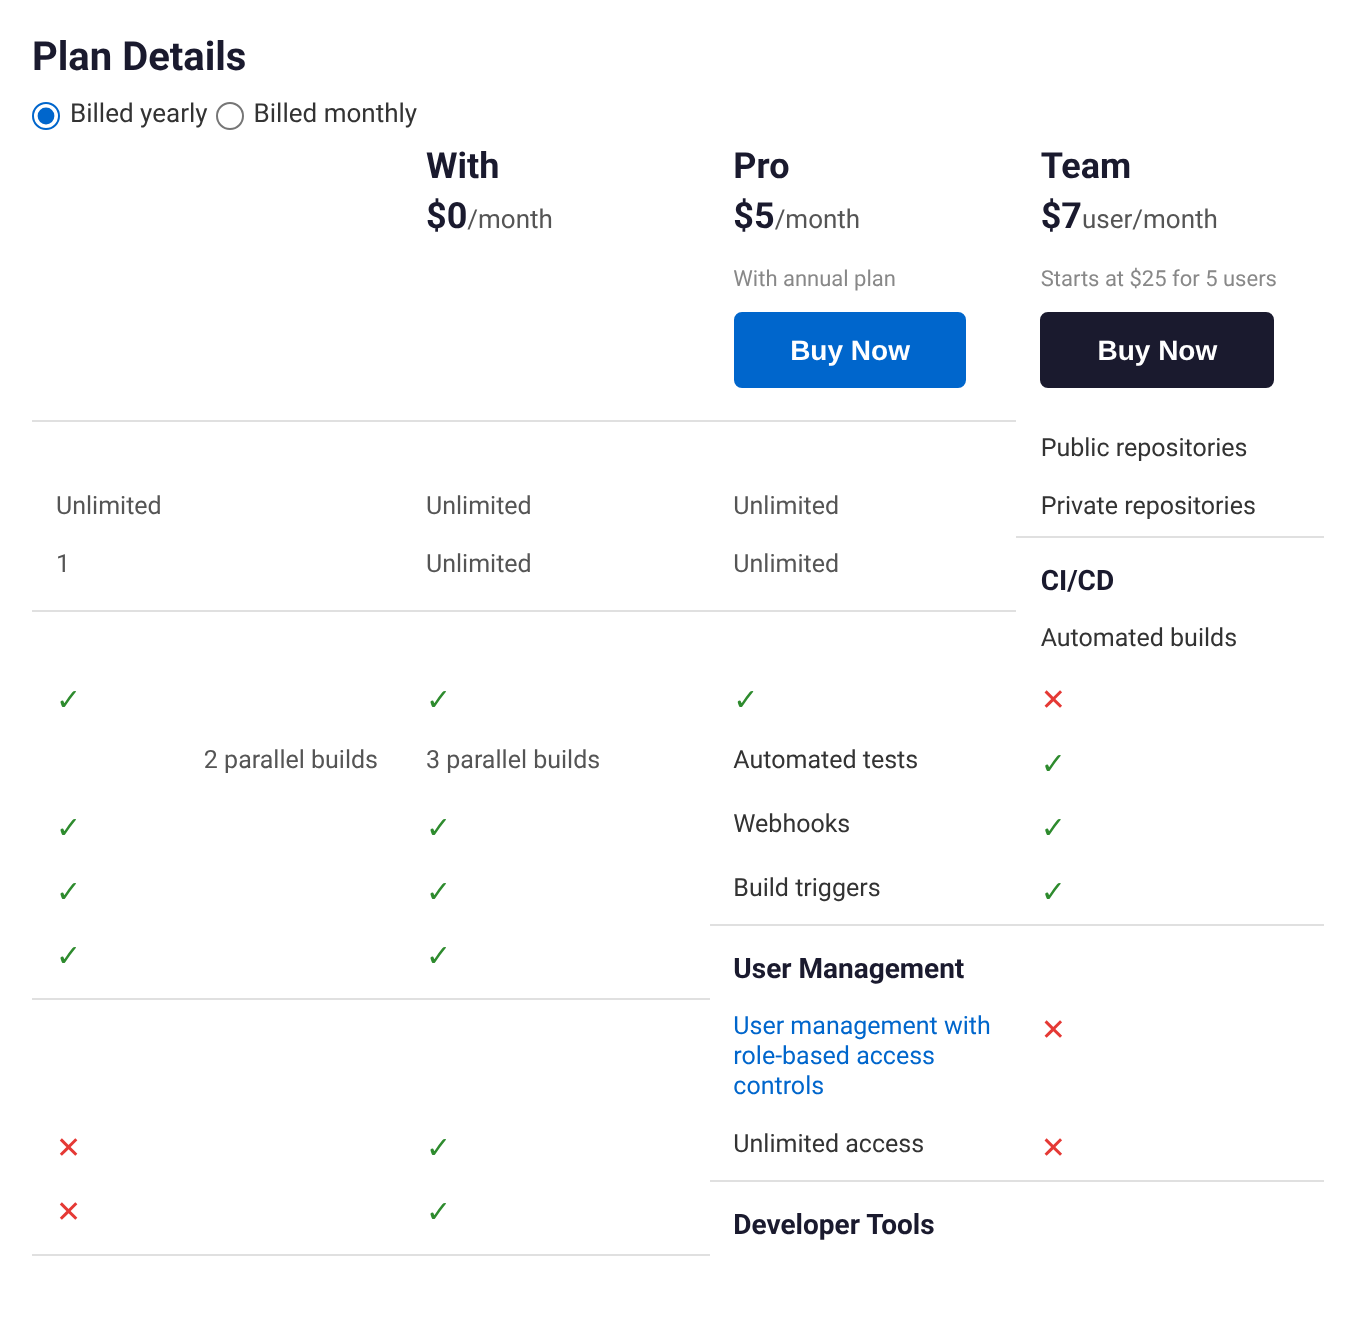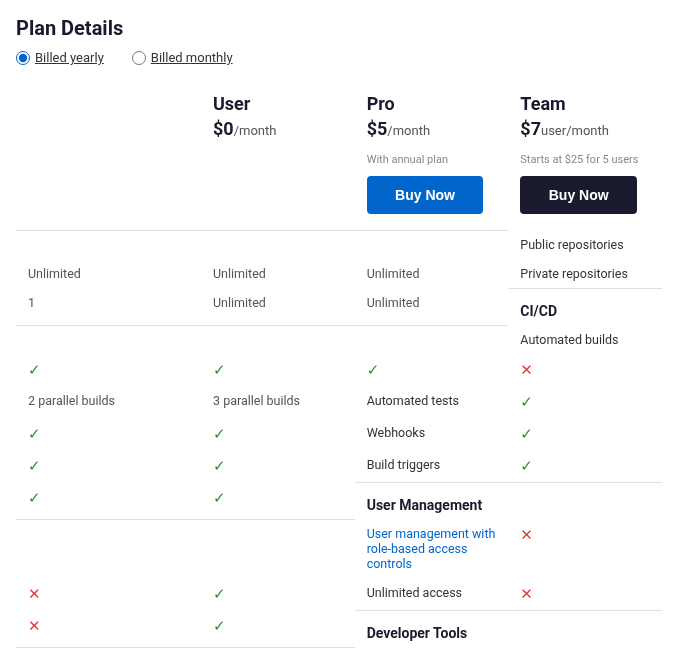--- a/index.html
+++ b/index.html
@@ -15,23 +15,21 @@
     }
     .page-title {
       font-size: 20px;
       font-weight: 700;
       color: #1a1a2e;
       margin-bottom: 10px;
     }
     .billing-toggle {
       display: flex;
       align-items: center;
-      gap: 28px;
-      margin-bottom: 20px;
-      text-decoration: underline;
+      gap: 4px;
     }
     .radio-label {
       display: flex;
       align-items: center;
       gap: 5px;
       cursor: pointer;
       font-size: 13px;
       color: #333;
     }
     .radio-label input[type="radio"] {
@@ -148,21 +146,21 @@
       <input type="radio" name="billing" style="">
       <span>Billed monthly</span>
     </label>
   </div>
 
   <div class="pricing-grid">
 
     <div class="empty-header-cell"></div>
 
     <div class="col-header">
-      <div class="plan-name">User</div>
+      <div class="plan-name">With</div>
       <div>
         <span class="plan-price">$0</span><span class="plan-price-unit">/month</span>
       </div>
       <div class="plan-note"></div>
     </div>
 
     <div class="col-header">
       <div class="plan-name">Pro</div>
       <div>
         <span class="plan-price">$5</span><span class="plan-price-unit">/month</span>
@@ -194,21 +192,21 @@
       <div class="feature-value" style="color: rgb(85, 85, 85);">Unlimited</div>
       <div class="section-header-cell">CI/CD</div>
       <div class="section-header-empty"></div>
       <div class="section-header-empty"></div>
       <div class="section-header-empty"></div>
       <div class="feature-label">Automated builds</div>
       <div class="feature-value"><span class="check">✓</span></div>
       <div class="feature-value"><span class="check">✓</span></div>
       <div class="feature-value"><span class="check">✓</span></div>
       <div class="feature-value"><span class="cross">✕</span></div>
-      <div class="feature-value" style="color: rgb(85, 85, 85);">2 parallel builds</div>
+      <div class="feature-value" style="color: rgb(85, 85, 85); text-align: right;">2 parallel builds</div>
       <div class="feature-value" style="color: rgb(85, 85, 85);">3 parallel builds</div>
       <div class="feature-label">Automated tests</div>
       <div class="feature-value"><span class="check">✓</span></div>
       <div class="feature-value"><span class="check">✓</span></div>
       <div class="feature-value"><span class="check">✓</span></div>
       <div class="feature-label">Webhooks</div>
       <div class="feature-value"><span class="check">✓</span></div>
       <div class="feature-value"><span class="check">✓</span></div>
       <div class="feature-value"><span class="check">✓</span></div>
       <div class="feature-label">Build triggers</div>

